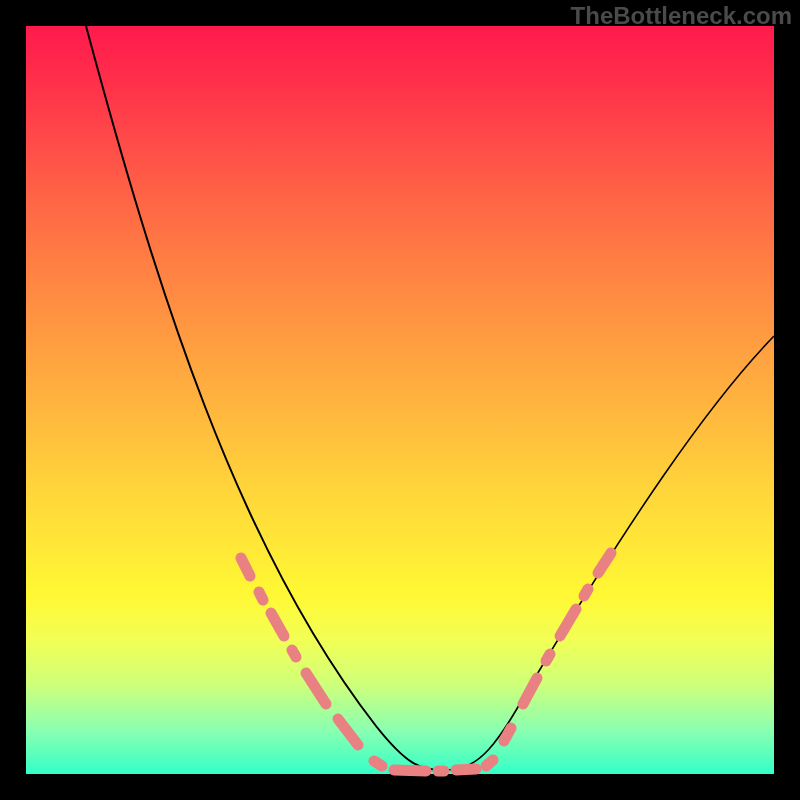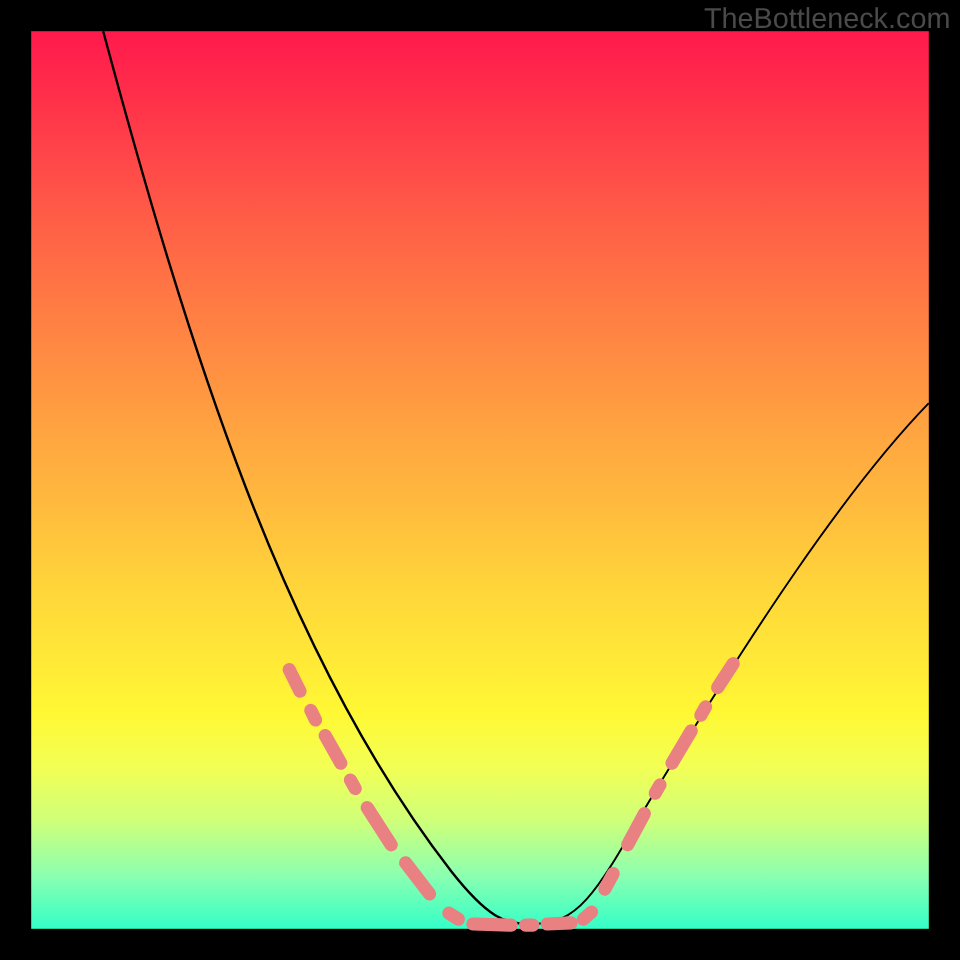--- a/index.html
+++ b/index.html
@@ -33,21 +33,21 @@
       #cfff7a 88%,
       #8cffb0 94%,
       #34ffc8 100%);
   }
   .watermark {
     position: absolute;
     top: 2px;
     right: 8px;
     color: #4a4a4a;
     font-size: 24px;
-    font-weight: 400;
+    font-weight: 700;
     z-index: 10;
     letter-spacing: 0px;
   }
   svg.curve {
     position: absolute;
     left: 0;
     top: 0;
     width: 748px;
     height: 748px;
     overflow: visible;

